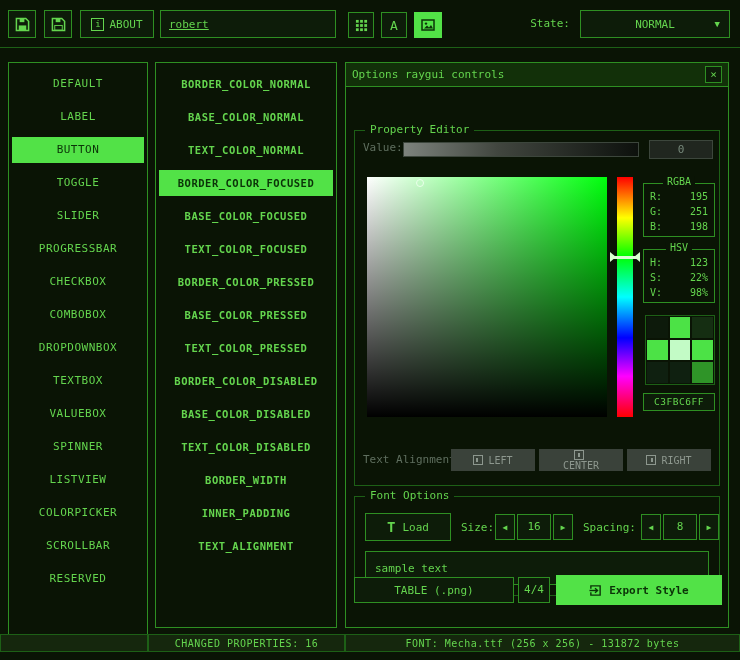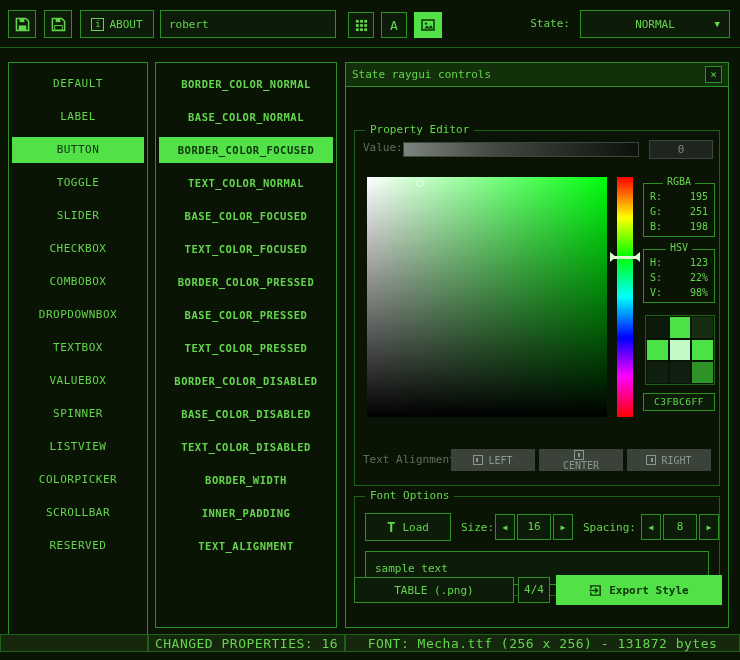--- a/index.html
+++ b/index.html
@@ -83,21 +83,21 @@
   #size-dec{left:140px;} #size-val{left:162px;} #size-inc{left:198px;}
   #spacing-dec{left:286px;} #spacing-val{left:308px;} #spacing-inc{left:344px;}
   .sample-input{position:absolute; left:10px; top:54px; width:344px; height:34px; background:var(--input_bg); border:1px solid var(--panel_border); color:var(--text); font:inherit; padding:0 9px; outline:none;}
 
   .table-btn{position:absolute; left:8px; top:514px; width:160px; height:26px; border:1px solid var(--panel_border); background:var(--input_bg); color:var(--text); display:flex; align-items:center; justify-content:center; cursor:pointer;}
   .counter-box{position:absolute; left:172px; top:514px; width:32px; height:26px; border:1px solid var(--panel_border); background:var(--input_bg); color:var(--text); text-align:center; line-height:24px;}
   .export-btn{position:absolute; left:210px; top:512px; width:166px; height:30px; background:var(--accent); color:var(--accent_text); border:1px solid var(--accent); display:flex; align-items:center; justify-content:center; gap:7px; font-weight:bold; cursor:pointer;}
 
   
   .statusbar{position:absolute; left:0; top:634px; width:740px; height:25px;}
-  .status-seg{position:absolute; top:0; height:18px; background:var(--statusbar_bg); border:1px solid var(--dim_border); display:flex; align-items:center; justify-content:center; font-size:13px; letter-spacing:0.5px;}
+  .status-seg{position:absolute; top:0; height:18px; background:var(--statusbar_bg); border:1px solid var(--dim_border); display:flex; align-items:center; justify-content:center; font-size:10px; letter-spacing:0.5px;}
   #status-left{left:0; width:148px;}
   #status-changed{left:148px; width:197px;}
   #status-font{left:345px; width:395px;}
 
   svg{display:block;}
 </style>
 </head>
 <body>
 
 <div id="app">
@@ -118,21 +118,21 @@
             <path d="M1.5 1.5h10l3 3v10h-13z" fill="none" stroke="currentColor" stroke-width="1.6"></path>
             <rect x="5" y="2" width="5" height="3.5" fill="currentColor"></rect>
             <rect x="4" y="9" width="8" height="5" fill="none" stroke="currentColor"></rect>
           </svg>
       </span>
     </div>
     <div class="tbtn" style="left:80px; width:74px;">
       <span class="about-ico">i</span>
       <span>ABOUT</span>
     </div>
-    <input class="tinput" style="left: 160px; width: 176px;" value="robert">
+    <input class="tinput" style="left: 160px; width: 176px; text-decoration: underline;" value="robert">
     <div class="tbtn small" style="left:348px; width:26px;">
       <span>
         <svg width="13" height="13" viewBox="0 0 14 14">
             <g fill="currentColor">
               <rect x="1" y="1" width="3" height="3"></rect>
               <rect x="5.5" y="1" width="3" height="3"></rect>
               <rect x="10" y="1" width="3" height="3"></rect>
               <rect x="1" y="5.5" width="3" height="3"></rect>
               <rect x="5.5" y="5.5" width="3" height="3"></rect>
               <rect x="10" y="5.5" width="3" height="3"></rect>
@@ -161,53 +161,54 @@
       <span class="arrow">▼</span>
     </div>
   </div>
 
   <div class="panel" id="controls-panel">
       <div class="list-item">DEFAULT</div>
       <div class="list-item">LABEL</div>
       <div class="list-item selected">BUTTON</div>
       <div class="list-item">TOGGLE</div>
       <div class="list-item">SLIDER</div>
+      <div class="list-item">PROGRESSBAR</div>
       <div class="list-item">CHECKBOX</div>
       <div class="list-item">COMBOBOX</div>
       <div class="list-item">DROPDOWNBOX</div>
       <div class="list-item">TEXTBOX</div>
       <div class="list-item">VALUEBOX</div>
       <div class="list-item">SPINNER</div>
       <div class="list-item">LISTVIEW</div>
       <div class="list-item">COLORPICKER</div>
       <div class="list-item">SCROLLBAR</div>
       <div class="list-item">RESERVED</div>
     </div>
 
   <div class="panel" id="properties-panel">
       <div class="list-item">BORDER_COLOR_NORMAL</div>
       <div class="list-item">BASE_COLOR_NORMAL</div>
+      <div class="list-item">TEXT_COLOR_NORMAL</div>
       <div class="list-item selected">BORDER_COLOR_FOCUSED</div>
-      <div class="list-item">TEXT_COLOR_NORMAL</div>
       <div class="list-item">BASE_COLOR_FOCUSED</div>
       <div class="list-item">TEXT_COLOR_FOCUSED</div>
       <div class="list-item">BORDER_COLOR_PRESSED</div>
       <div class="list-item">BASE_COLOR_PRESSED</div>
       <div class="list-item">TEXT_COLOR_PRESSED</div>
       <div class="list-item">BORDER_COLOR_DISABLED</div>
       <div class="list-item">BASE_COLOR_DISABLED</div>
       <div class="list-item">TEXT_COLOR_DISABLED</div>
       <div class="list-item">BORDER_WIDTH</div>
       <div class="list-item">INNER_PADDING</div>
       <div class="list-item">TEXT_ALIGNMENT</div>
     </div>
 
   <div class="window">
     <div class="titlebar">
-      <span class="title">State raygui controls</span>
+      <span class="title">Options raygui controls</span>
       <span class="close-btn">×</span>
     </div>
 
     <div class="groupbox" id="property-editor">
       <span class="group-label">Property Editor</span>
 
       <span class="value-label">Value:</span>
       <div class="value-slider"></div>
       <div class="value-box">0</div>
 

